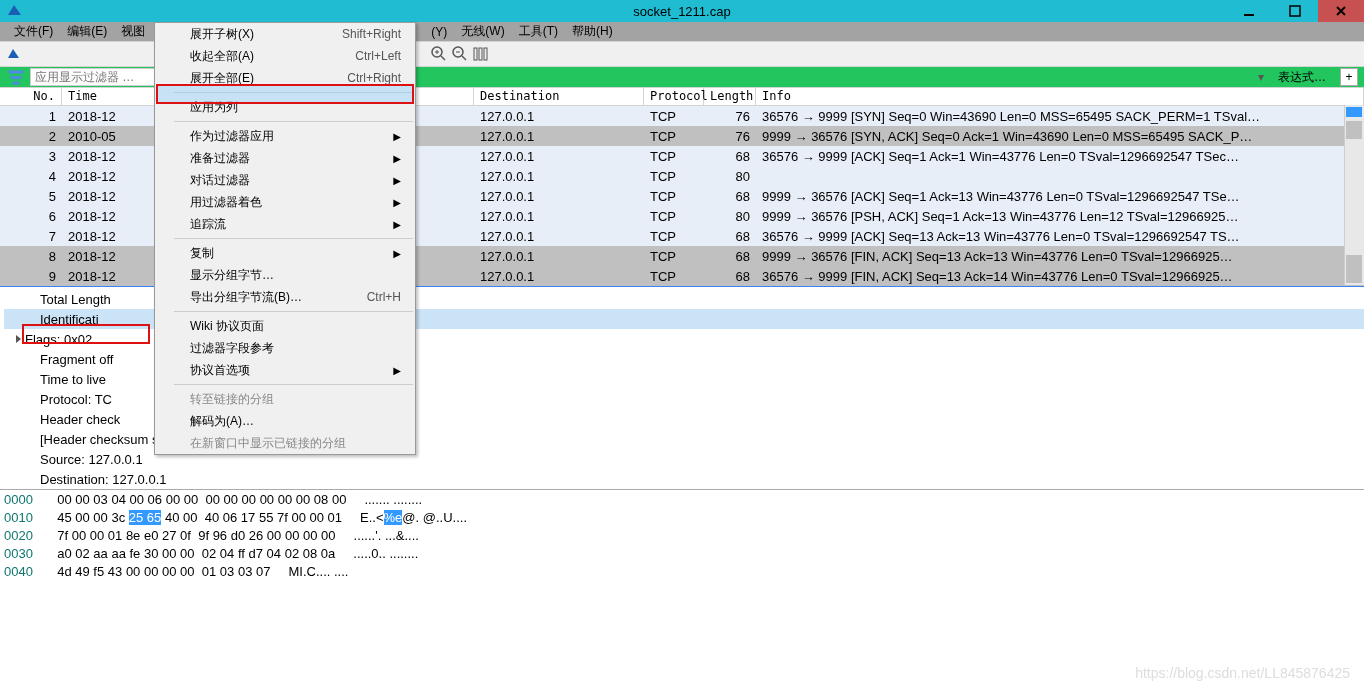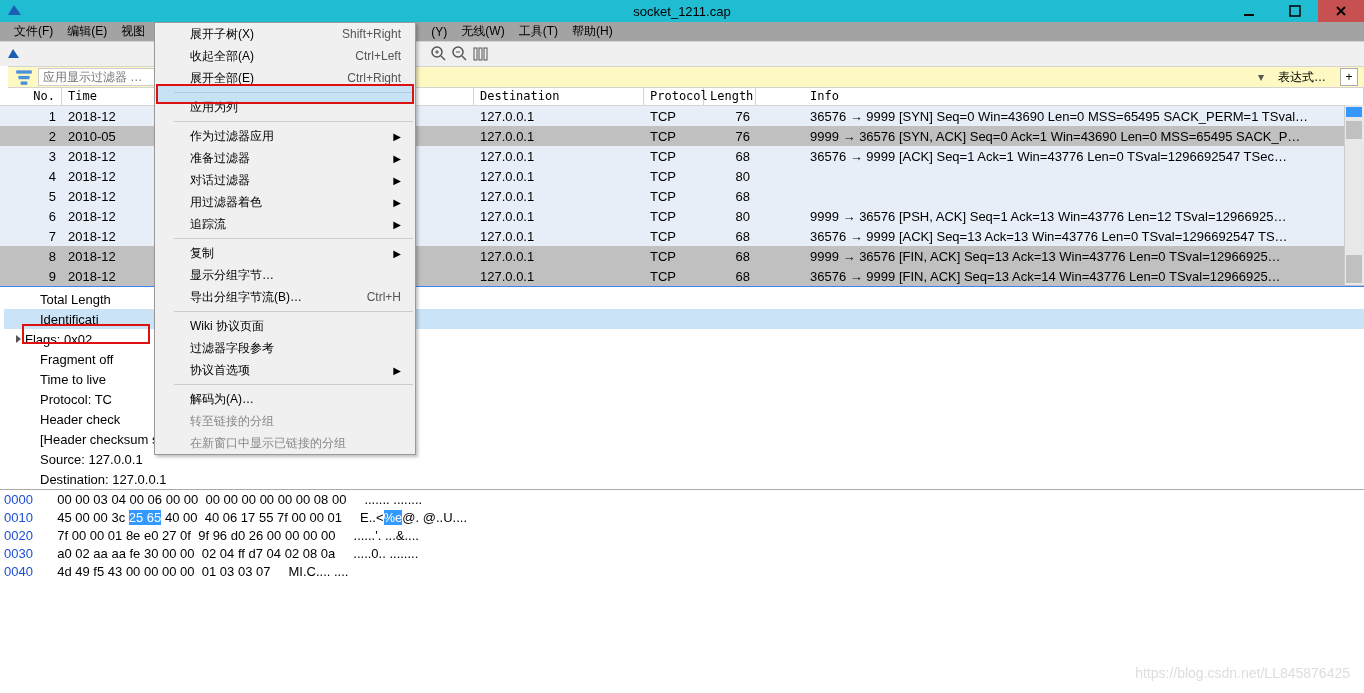--- a/index.html
+++ b/index.html
@@ -7,55 +7,55 @@
 .titlebar { height:22px; background:#1fbcd2; display:flex; align-items:center; position:relative; }
 .titlebar-icon { width:20px; height:20px; margin-left:6px; }
 .titlebar-title { position:absolute; left:50%; transform:translateX(-50%); color:#000; font-size:13px; }
 .titlebar-buttons { margin-left:auto; display:flex; }
 .titlebar-btn { width:46px; height:22px; display:flex; align-items:center; justify-content:center; }
 .titlebar-btn.close { background:#c75050; }
 .menubar { height:20px; display:flex; align-items:center; padding-left:8px; gap:2px; background:#a3a3a3; border-bottom:1px solid #d4d4d4;}
 .menubar-item { padding:2px 6px; font-size:12px; }
 .toolbar { height:24px; display:flex; align-items:center; padding-left:6px; gap:3px; background:#f0f0f0; }
 .tool-icon { width:18px; height:18px; display:inline-block; }
-.filter-row { height:22px; display:flex; align-items:center; background:#fef9c3; border-top:1px solid #d4d4d4; border-bottom:1px solid #d4d4d4;margin-left:8px; }
+.filter-row { height:22px; display:flex; align-items:center; background:#22c55e; border-top:1px solid #d4d4d4; border-bottom:1px solid #d4d4d4; }
 .filter-icon { width:20px; height:20px; margin-left:6px; }
 .filter-input { flex:0 0 120px; height:18px; background:#fff; border:1px solid #ccc; padding:0 4px; font-size:12px; color:#888; margin-left:4px;}
 .filter-spacer { flex:1; }
 .filter-expr { padding:0 8px; font-size:12px; }
 .filter-plus-box { width:18px; height:18px; border:1px solid #aaa; background:#fff; display:flex; align-items:center; justify-content:center; margin:0 6px;}
 .packet-header { display:flex; background:#fff; border-bottom:1px solid #d4d4d4; height:18px; }
 .packet-header-cell { border-right:1px solid #d4d4d4; padding:1px 6px; font-size:12px; font-family:Consolas,monospace; }
 .col-no { width:62px; text-align:right; }
 .col-time { width:350px; }
 .col-src { width:62px; }
 .col-dst { width:170px; }
 .col-proto { width:60px; }
 .col-len { width:52px; text-align:right; }
-.col-info { flex:1;margin-left:48px; }
+.col-info { flex:1; }
 .packets { font-family:Consolas,"Courier New",monospace; font-size:13px; }
 .packet-row { display:flex; height:20px; align-items:center; }
 .packet-row .cell { padding:0 6px; white-space:nowrap; overflow:hidden; }
 .row-sel { background:#c0c0c0; }
 .row-light { background:#e8eef7; }
 .row-gray { background:#c0c0c0; }
 .context-menu { position:absolute; left:154px; top:22px; width:262px; background:#f0f0f0; border:1px solid #999; box-shadow:2px 2px 3px rgba(0,0,0,0.25); z-index:1000;padding-left:17px; }
 .ctx-item { display:flex; align-items:center; height:22px; padding:0 14px 0 18px; font-size:12px; position:relative; }
 .ctx-item.disabled { color:#888; }
 .ctx-item .shortcut { margin-left:auto; color:#555; }
 .ctx-item .arrow { margin-left:auto; font-size:10px; }
 .ctx-sep { height:1px; background:#ccc; margin:3px 2px; }
 .ctx-highlight-box { position:absolute; left:156px; top:84px; width:258px; height:20px; border:2px solid #d11; z-index:1001; pointer-events:none; background:rgba(135,206,250,0.4);}
 .details-pane { border-top:1px solid #3b82f6; padding:2px 0 0 4px; font-family:Consolas,monospace; font-size:13px; }
 .details-line { height:20px; display:flex; align-items:center; white-space:pre; padding-left:12px;}
 .ident-box { position:absolute; left:22px; top:324px; width:128px; height:20px; border:2px solid #d11; z-index:50; pointer-events:none; }
 .ident-line-wrap { background:#cbe3f6; width:100%;}
 .hex-pane { border-top:1px solid #aaa; font-family:Consolas,monospace; font-size:13px; padding:2px 0 0 4px; white-space:pre; }
 .hex-line { height:18px; display:flex; }
-.hex-offset { color:#1d4ed8; width:46px; }
+.hex-offset { color:#0f766e; width:46px; }
 .hex-bytes { }
 .hex-ascii { margin-left:18px; }
 .hex-hl { background:#3399ff; color:#fff; }
 .scrollbox { position:absolute; right:0; top:105px; width:20px; height:180px; background:#e8e8e8; border-left:1px solid #ccc;}
 .scroll-thumb { position:absolute; right:2px; width:16px; }
 .watermark { position:absolute; right:14px; bottom:12px; color:#ddd; font-size:14px; font-family:Arial;}
 .tri { display:inline-block; width:0;height:0;border-left:5px solid #555;border-top:4px solid transparent;border-bottom:4px solid transparent; margin-right:4px; vertical-align:middle;}
 </style>
 </head>
 <body>
@@ -178,20 +178,21 @@
       <div class="cell col-proto">TCP</div>
       <div class="cell col-len">80</div>
     </div>
     <div class="packet-row row-light">
       <div class="cell col-no">5</div>
       <div class="cell col-time">2018-12</div>
       <div class="cell col-src"></div>
       <div class="cell col-dst">127.0.0.1</div>
       <div class="cell col-proto">TCP</div>
       <div class="cell col-len">68</div>
+      <div class="cell col-info">9999 → 36576 [ACK] Seq=1 Ack=13 Win=43776 Len=0 TSval=1296692547 TSe…</div>
     </div>
     <div class="packet-row row-light">
       <div class="cell col-no">6</div>
       <div class="cell col-time">2018-12</div>
       <div class="cell col-src"></div>
       <div class="cell col-dst">127.0.0.1</div>
       <div class="cell col-proto">TCP</div>
       <div class="cell col-len">80</div>
       <div class="cell col-info">9999 → 36576 [PSH, ACK] Seq=1 Ack=13 Win=43776 Len=12 TSval=12966925…</div>
     </div>
@@ -295,25 +296,25 @@
       <span>Wiki 协议页面</span>
     </div>
   <div class="ctx-item">
       <span>过滤器字段参考</span>
     </div>
   <div class="ctx-item">
       <span>协议首选项</span>
       <span class="arrow">▶</span>
     </div>
   <div class="ctx-sep"></div>
-  <div class="ctx-item">
-      <span>解码为(A)…</span>
-    </div>
   <div class="ctx-item disabled">
       <span>转至链接的分组</span>
+    </div>
+  <div class="ctx-item">
+      <span>解码为(A)…</span>
     </div>
   <div class="ctx-item disabled">
       <span>在新窗口中显示已链接的分组</span>
     </div>
 </div>
 <div class="ctx-highlight-box"></div>
 
 <div class="scrollbox">
   <div class="scroll-thumb" style="top:2px;height:10px;background:#3399ff;"></div>
   <div class="scroll-thumb" style="top:16px;height:18px;background:#c0c0c0;"></div>

